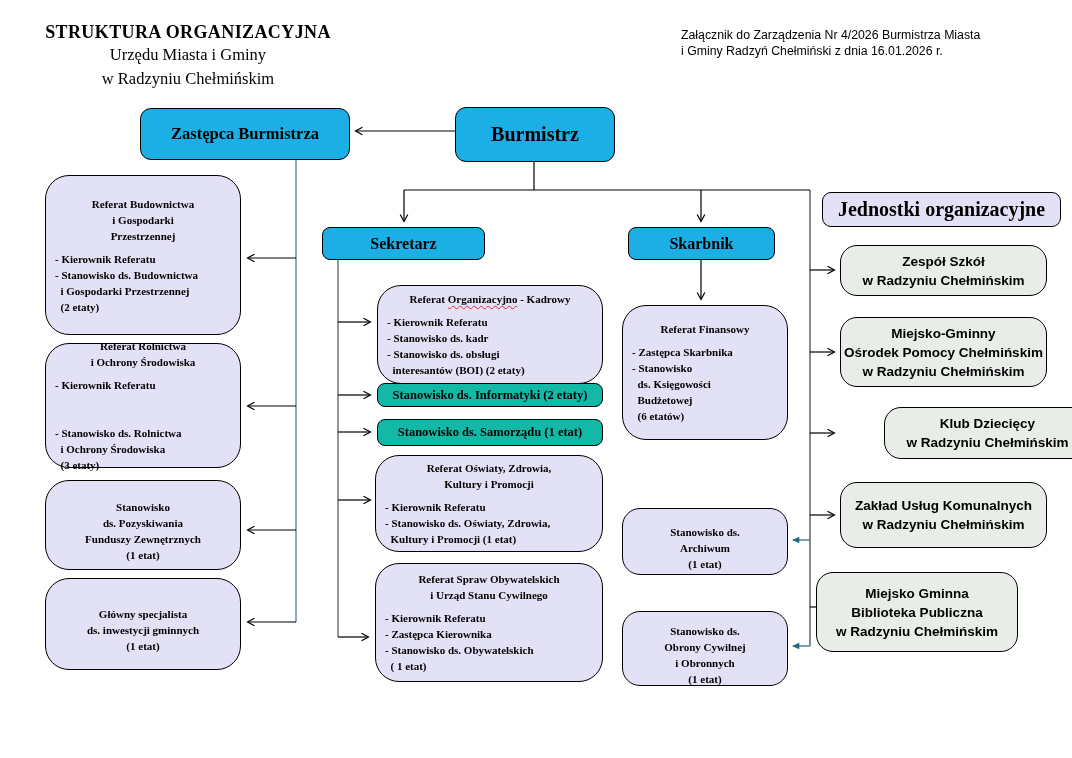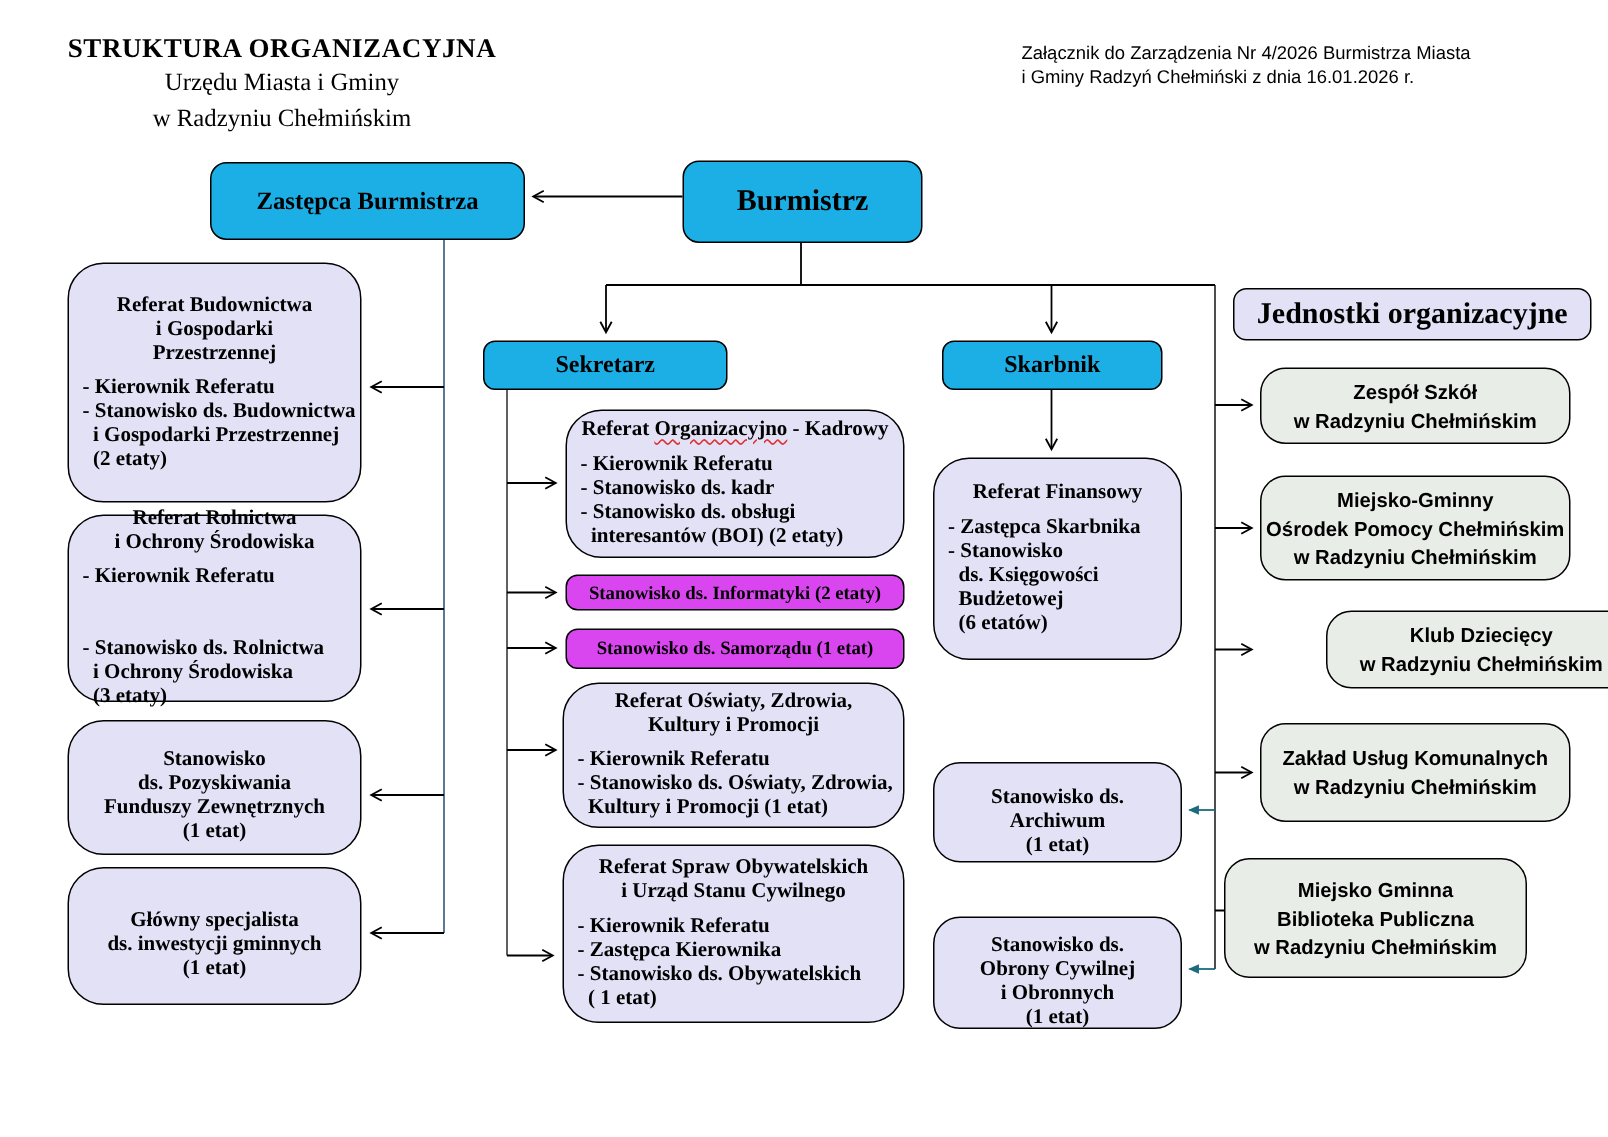--- a/index.html
+++ b/index.html
@@ -5,25 +5,25 @@
   html,body{margin:0;padding:0;background:#fff;}
   #canvas{position:relative;width:1072px;height:758px;background:#ffffff;overflow:hidden;
           font-family:"Liberation Serif",serif;color:#000;}
   .abs{position:absolute;box-sizing:border-box;}
   .box{border:1.4px solid #000;}
   
   .cyan{background:#1BAFE6;border-radius:11px;display:flex;align-items:center;justify-content:center;
         font-weight:bold;font-family:"Liberation Serif",serif;}
   
   .dept{background:#E3E1F6;border-radius:24px;display:flex;flex-direction:column;justify-content:center;
-        font-weight:bold;font-size:14px;line-height:16px;}
+        font-weight:bold;font-size:11px;line-height:16px;}
   .dept .box-title{text-align:center;white-space:pre-wrap;}
   .dept .box-items{white-space:pre-wrap;text-align:left;padding-left:9px;margin-top:7px;}
   .dept.center-only .box-title{margin-top:12px;}
-  .oneline{background:#d946ef;border-radius:8px;display:flex;align-items:center;justify-content:center;
+  .oneline{background:#14b8a6;border-radius:8px;display:flex;align-items:center;justify-content:center;
         font-weight:bold;font-size:12.5px;}
   
   .unit{background:#E9EDE8;border-radius:17px;display:flex;flex-direction:column;justify-content:center;
         text-align:center;font-family:"Liberation Sans",sans-serif;font-weight:bold;font-size:13.5px;line-height:19px;}
   .hdr-units{background:#E3E1F6;border-radius:9px;display:flex;align-items:center;justify-content:center;
         font-weight:bold;font-size:20px;}
   .page-title{text-align:center;}
   .page-title .t1{font-weight:bold;font-size:18px;letter-spacing:.4px;}
   .page-title .t2,.page-title .t3{font-size:16.5px;line-height:24px;}
   .annotation{font-family:"Liberation Sans",sans-serif;font-size:12.3px;line-height:16px;}
@@ -113,21 +113,21 @@
     <div class="box-title"><div style="white-space: pre-wrap;">Referat Rolnictwa</div><div style="white-space: pre-wrap;">i Ochrony Środowiska</div></div>
     <div class="box-items"><div style="white-space: pre-wrap;">- Kierownik Referatu</div><div style="white-space: pre-wrap; margin-top: 32px;">- Stanowisko ds. Rolnictwa</div><div style="white-space: pre-wrap;">  i Ochrony Środowiska</div><div style="white-space: pre-wrap;">  (3 etaty)</div></div>
   </div>
   <div class="abs box dept center-only" style="left:45px;top:480px;width:196px;height:90px">
     <div class="box-title"><div style="white-space: pre-wrap;">Stanowisko</div><div style="white-space: pre-wrap;">ds. Pozyskiwania</div><div style="white-space: pre-wrap;">Funduszy Zewnętrznych</div><div style="white-space: pre-wrap;">(1 etat)</div></div>
   </div>
   <div class="abs box dept center-only" style="left:45px;top:578px;width:196px;height:92px">
     <div class="box-title"><div style="white-space: pre-wrap;">Główny specjalista</div><div style="white-space: pre-wrap;">ds. inwestycji gminnych</div><div style="white-space: pre-wrap;">(1 etat)</div></div>
   </div>
 
-  <div class="abs box dept" style="left:377px;top:273px;width:226px;height:99px">
+  <div class="abs box dept" style="left:377px;top:285px;width:226px;height:99px">
     <div class="box-title"><span>Referat </span><span class="misspell">Organizacyjno</span><span> - Kadrowy</span></div>
     <div class="box-items"><div style="white-space: pre-wrap;">- Kierownik Referatu</div><div style="white-space: pre-wrap;">- Stanowisko ds. kadr</div><div style="white-space: pre-wrap;">- Stanowisko ds. obsługi</div><div style="white-space: pre-wrap;">  interesantów (BOI) (2 etaty)</div></div>
   </div>
   <div class="abs box oneline" style="left:377px;top:383px;width:226px;height:24px">
     <span>Stanowisko ds. Informatyki (2 etaty)</span>
   </div>
   <div class="abs box oneline" style="left:377px;top:419px;width:226px;height:27px">
     <span>Stanowisko ds. Samorządu (1 etat)</span>
   </div>
   <div class="abs box dept" style="left:375px;top:455px;width:228px;height:97px">

